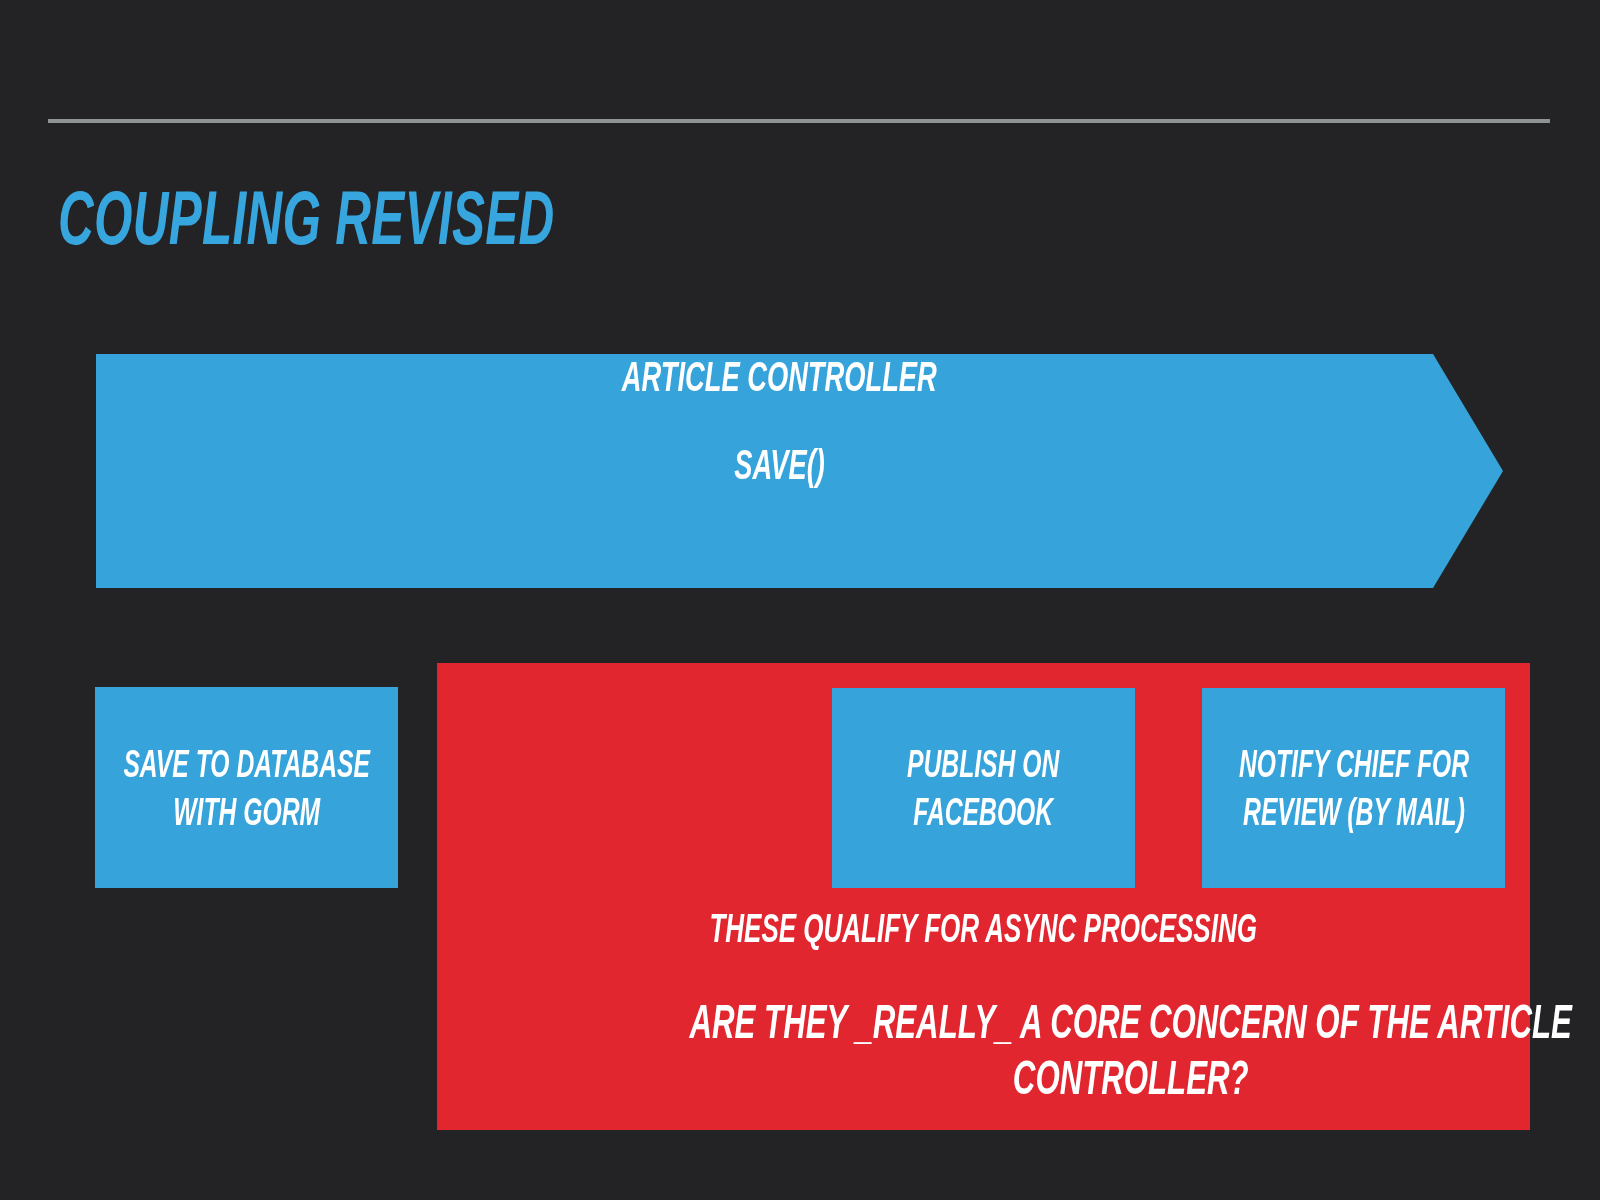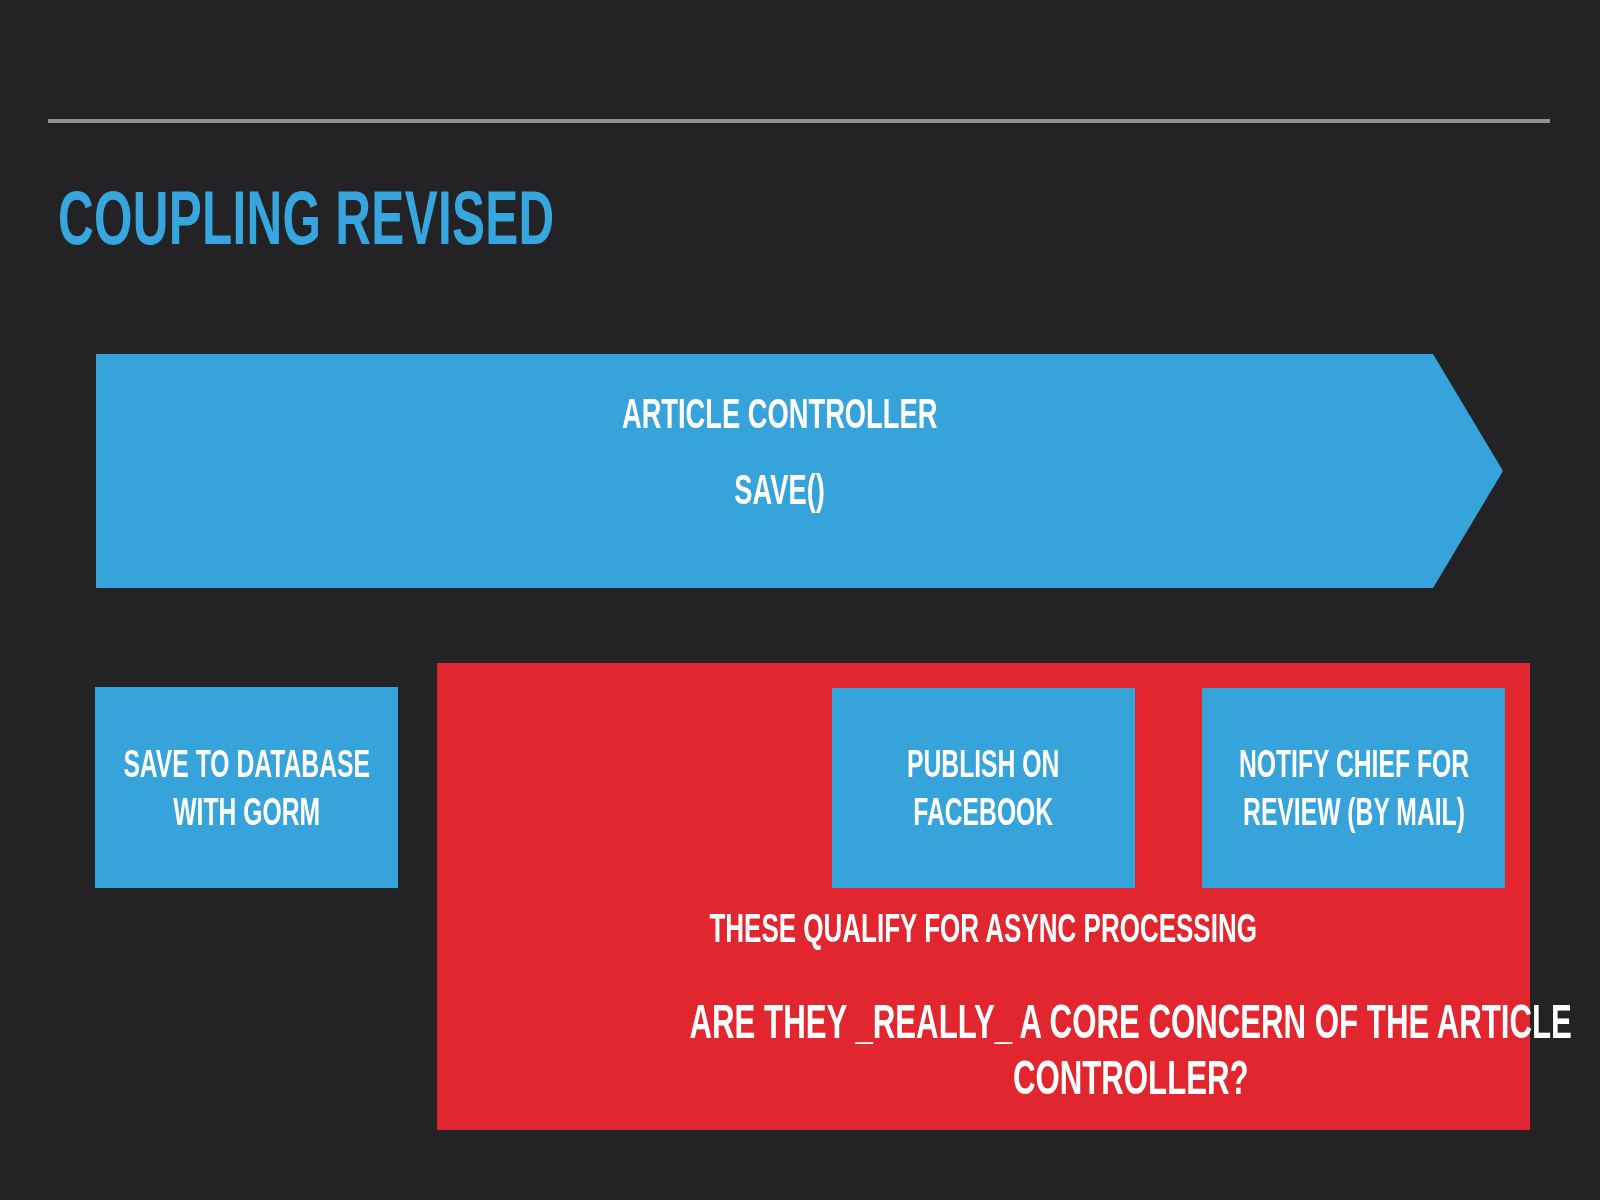--- a/index.html
+++ b/index.html
@@ -10,21 +10,21 @@
     --divider_gray: #8E9494;
     --text_white: #FFFFFF;
   }
   * { margin: 0; padding: 0; box-sizing: border-box; }
   html, body { width: 1600px; height: 1200px; }
   body {
     background: var(--background);
     font-family: "Liberation Sans", "DejaVu Sans", sans-serif;
     overflow: hidden;
   }
-  .slide { position: relative; width: 1600px; height: 1200px; }
+  .slide { position: relative; width: 1600px; height: 1200px; font-style: italic; }
 
   
   .condensed {
     display: inline-block;
     transform: scaleX(0.65);
     transform-origin: center center;
     white-space: nowrap;
   }
   .condensed.from-left { transform-origin: left center; }
   .line { display: block; text-align: center; }
@@ -45,22 +45,22 @@
     letter-spacing: 0.5px;
   }
 
   .arrow {
     position: absolute;
     left: 96px; top: 354px;
     width: 1407px; height: 234px;
     background: var(--shape_blue);
     clip-path: polygon(0 0, 1337px 0, 100% 50%, 1337px 100%, 0 100%);
     display: flex; flex-direction: column;
-    align-items: center; justify-content: center;
-    gap: 30px;
+    align-items: center; 
+    gap: 42px;
     padding-right: 40px; padding-bottom: 38px;
     color: var(--text_white);
     font-weight: 700;
   }
   .arrow-line { font-size: 42px; line-height: 46px; }
 
   .box {
     position: absolute;
     background: var(--shape_blue);
     color: var(--text_white);

